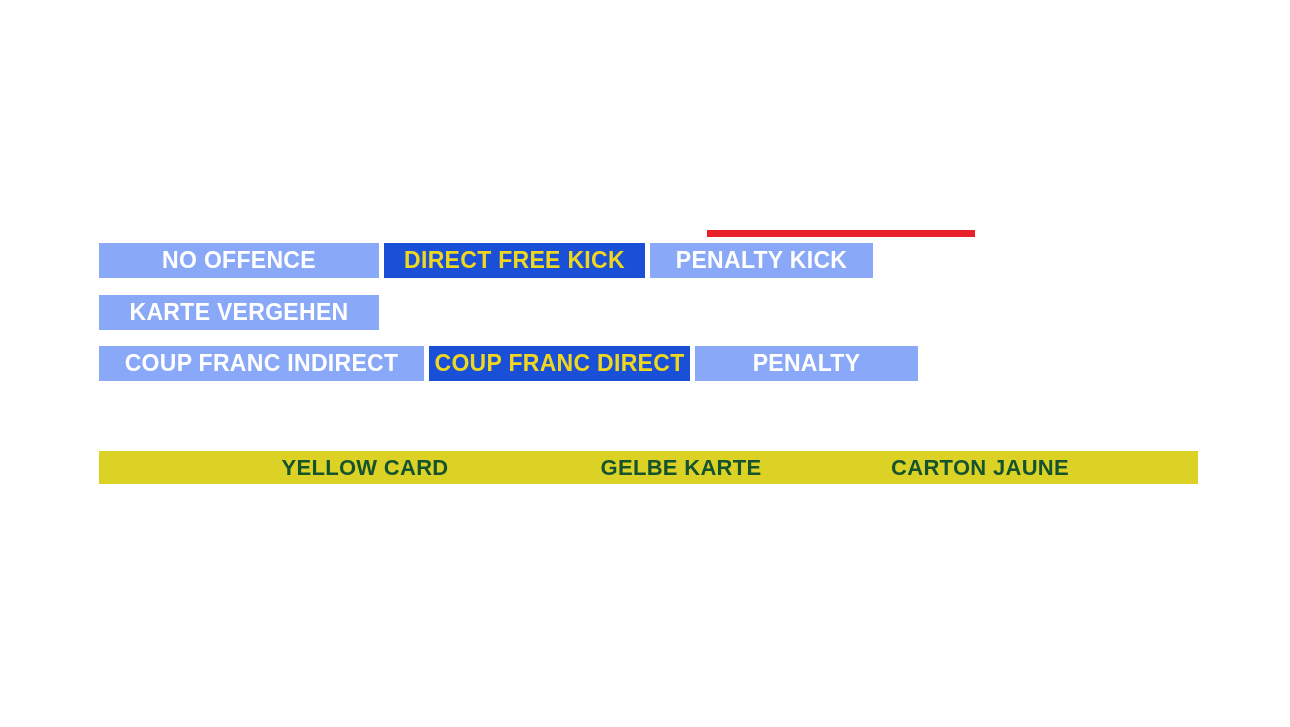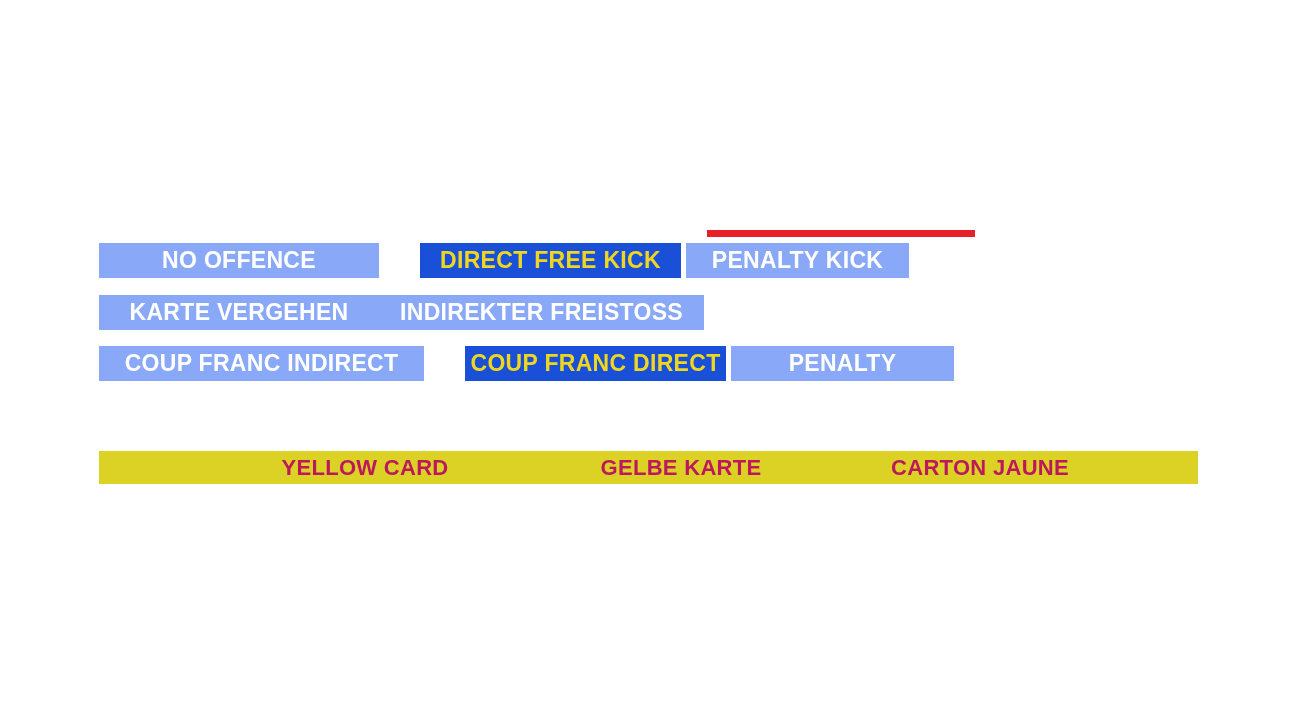--- a/index.html
+++ b/index.html
@@ -51,21 +51,21 @@
     color: #FFFFFF;
     font-size: 23px;
     font-weight: 700;
     letter-spacing: 0.3px;
     white-space: nowrap;
     overflow: hidden;
     box-sizing: border-box;
   }
   .c1 { width: 280px; }
   .c2 { width: 325px; }
-  .c3 { width: 271px; margin-left: 36px; }
+  .c3 { width: 271px; }
   .c4 { width: 223px; }
   .cell.selected {
     background: #1A50D8;
     color: #EFD71F;
     border-left: 5px solid #FFFFFF;
     border-right: 5px solid #FFFFFF;
   }
   .banner {
     position: absolute;
     left: 0;
@@ -73,21 +73,21 @@
     width: 1099px;
     height: 33px;
     background: #DCD226;
   }
   .banner-label {
     position: absolute;
     top: 0;
     height: 33px;
     line-height: 33px;
     transform: translateX(-50%);
-    color: #be185d;
+    color: #14532d;
     font-size: 22px;
     font-weight: 700;
     letter-spacing: 0.3px;
     white-space: nowrap;
   }
   .bl1 { left: 266px; }
   .bl2 { left: 582px; }
   .bl3 { left: 881px; }
 </style>
 </head>
@@ -99,21 +99,20 @@
     <div class="indicator"></div>
 
     <div class="row r1">
       <div class="cell c1">NO OFFENCE</div>
       <div class="cell c3 selected">DIRECT FREE KICK</div>
       <div class="cell c4">PENALTY KICK</div>
     </div>
 
     <div class="row r2">
       <div class="cell c1">KARTE VERGEHEN</div>
-      <div class="cell c2">INDIREKTER FREISTOSS</div>
     </div>
 
     <div class="row r3">
       <div class="cell c2">COUP FRANC INDIRECT</div>
       <div class="cell c3 selected">COUP FRANC DIRECT</div>
       <div class="cell c4">PENALTY</div>
     </div>
 
     <div class="banner">
       <span class="banner-label bl1">YELLOW CARD</span>

